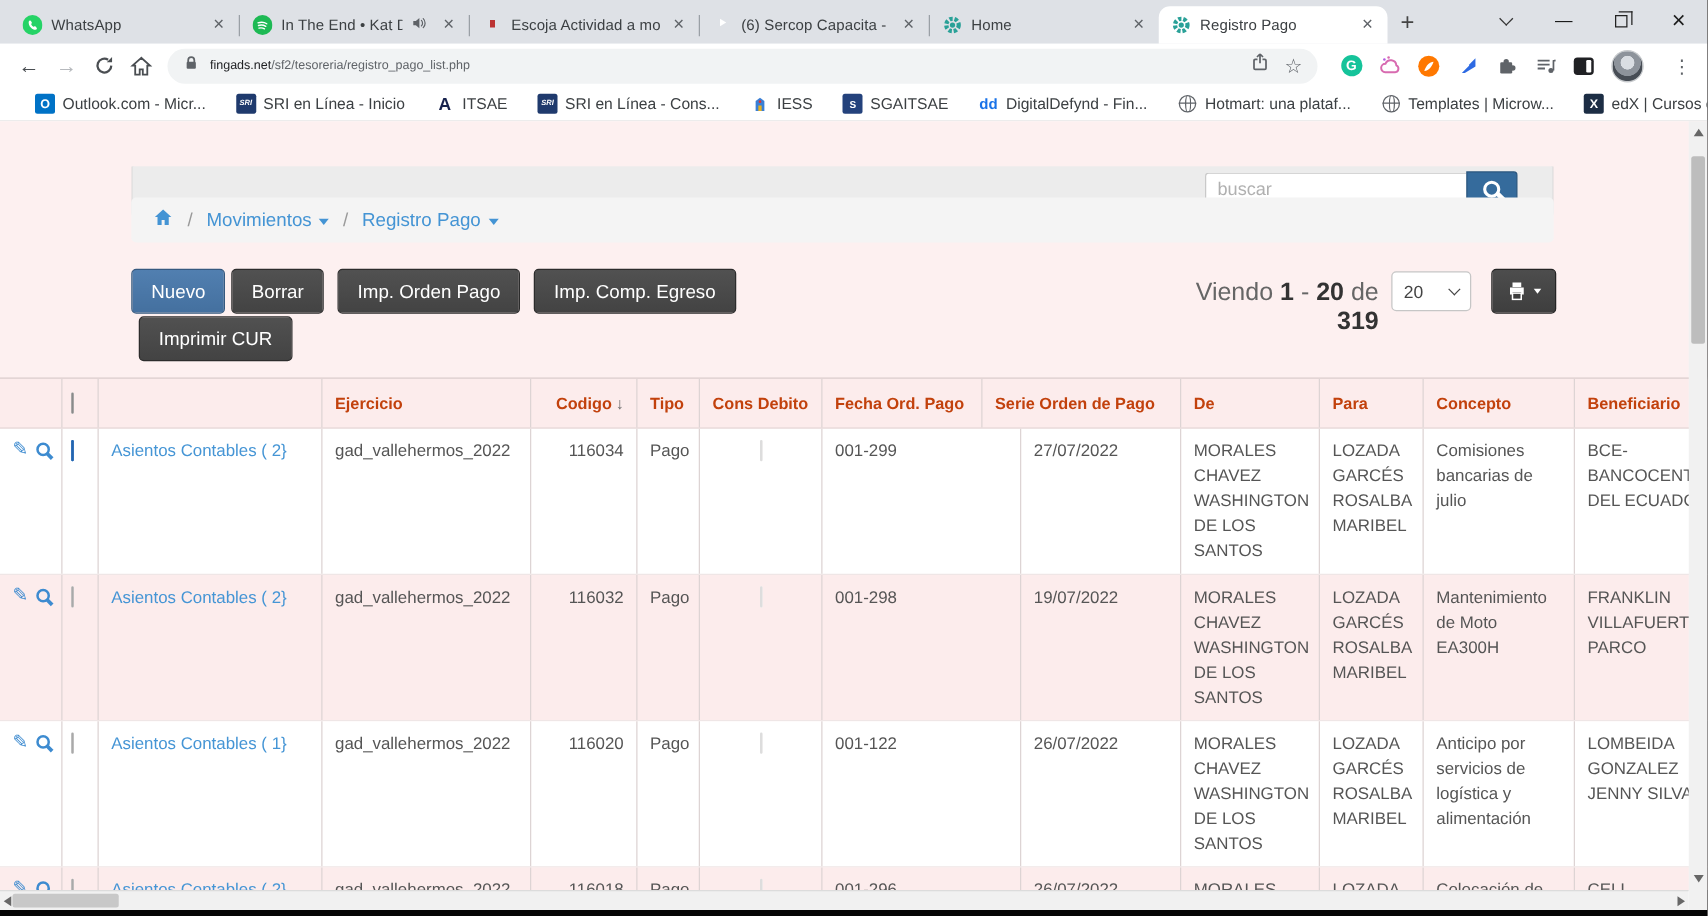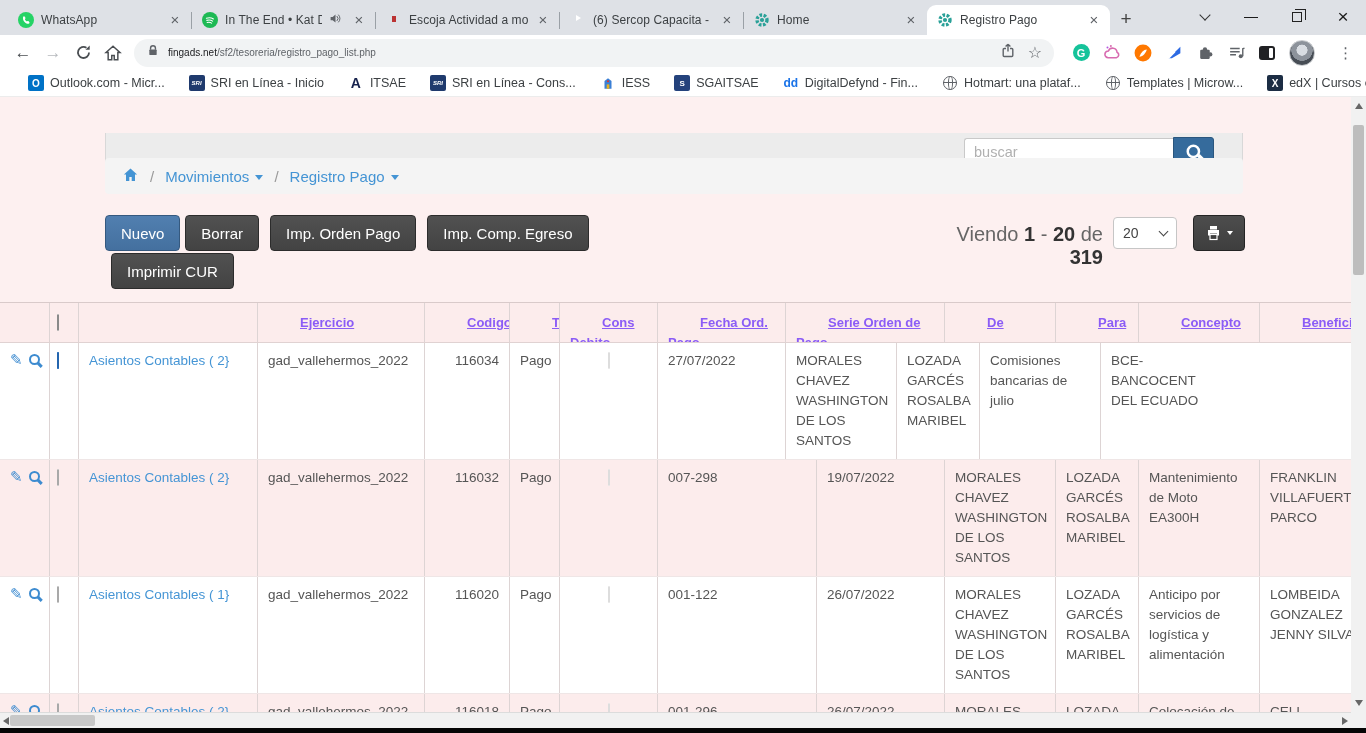--- a/index.html
+++ b/index.html
@@ -76,21 +76,21 @@
   .chev-sm { width:7px; height:7px; border-right:1.6px solid #444; border-bottom:1.6px solid #444; transform:rotate(45deg); margin-left:auto; margin-top:-3px; }
   .print-btn { position:absolute; left:1193px; top:118px; width:52px; height:36px; background:linear-gradient(#4d4d4d,#3e3e3e); border:1px solid #242424; border-radius:4px; display:flex; align-items:center; justify-content:center; gap:5px; }
   .caret-white { width:0; height:0; border-left:3.5px solid transparent; border-right:3.5px solid transparent; border-top:4.5px solid #fff; }
 
   
   .tablewrap { position:absolute; left:0; top:205px; width:1366px; height:410px; overflow:hidden; border-top:1px solid #d9caca; }
   .trow { display:flex; width:1372px; }
   .cell { flex:none; padding:8px 10px; font-size:13.5px; line-height:20px; color:#555; border-right:1px solid #ddd4d4; overflow:hidden; }
   .thead { height:40px; background:#fcecec; border-bottom:1px solid #e0d2d2; }
   .thead .cell { padding-top:10px; font-size:13px; }
-  .th-link { color:#8b5cf6; font-weight:bold; text-decoration:underline; cursor:pointer;margin-left:32px; }
+  .th-link { color:#c2410c; font-weight:bold; cursor:pointer; }
   .sort-arrow { color:#6b6b6b; font-weight:bold; text-decoration:none; margin-left:3px; }
   .drow { height:117px; border-bottom:1px solid #efe6e6; }
   .drow.white { background:#fff; }
   .drow.pink { background:#fcecec; }
   .drow.partial { height:20px; border-bottom:none; }
   .c-icons { width:50px; } .c-check { width:29px; padding:8px 0 0 7px; }
   .c-asientos { width:179px; } .c-ejer { width:167px; }
   .c-cod { width:85px; text-align:right; } .c-tipo { width:50px; }
   .c-nota { width:98px; } .c-serie { width:159px; } .c-fecha { width:128px; }
   .c-de { width:111px; } .c-para { width:83px; } .c-conc { width:121px; }
@@ -434,41 +434,42 @@
               <span class="pencil">✎</span>
               <span class="mag"></span>
             </span>
           </div>
         <div class="cell c-check"><span class="cb checked"></span></div>
         <div class="cell c-asientos"><span class="link-blue">Asientos Contables ( 2}</span></div>
         <div class="cell c-ejer">gad_vallehermos_2022</div>
         <div class="cell c-cod">116034</div>
         <div class="cell c-tipo">Pago</div>
         <div class="cell c-nota"><span class="cb small"></span></div>
+        <div class="cell c-serie">001-299</div>
         <div class="cell c-fecha">27/07/2022</div>
         <div class="cell c-de">MORALES CHAVEZ WASHINGTON DE LOS SANTOS</div>
         <div class="cell c-para">LOZADA GARCÉS ROSALBA MARIBEL</div>
         <div class="cell c-conc">Comisiones bancarias de julio</div>
         <div class="cell c-benef">BCE-BANCOCENT DEL ECUADO</div>
       </div>
 
       <div class="trow drow pink">
         <div class="cell c-icons">
             <span class="rowicons">
               <span class="pencil">✎</span>
               <span class="mag"></span>
             </span>
           </div>
         <div class="cell c-check"><span class="cb"></span></div>
         <div class="cell c-asientos"><span class="link-blue">Asientos Contables ( 2}</span></div>
         <div class="cell c-ejer">gad_vallehermos_2022</div>
         <div class="cell c-cod">116032</div>
         <div class="cell c-tipo">Pago</div>
         <div class="cell c-nota"><span class="cb small"></span></div>
-        <div class="cell c-serie">007-298</div>
+        <div class="cell c-serie">001-298</div>
         <div class="cell c-fecha">19/07/2022</div>
         <div class="cell c-de">MORALES CHAVEZ WASHINGTON DE LOS SANTOS</div>
         <div class="cell c-para">LOZADA GARCÉS ROSALBA MARIBEL</div>
         <div class="cell c-conc">Mantenimiento de Moto EA300H</div>
         <div class="cell c-benef">FRANKLIN VILLAFUERTE PARCO</div>
       </div>
 
       <div class="trow drow white">
         <div class="cell c-icons">
             <span class="rowicons">

